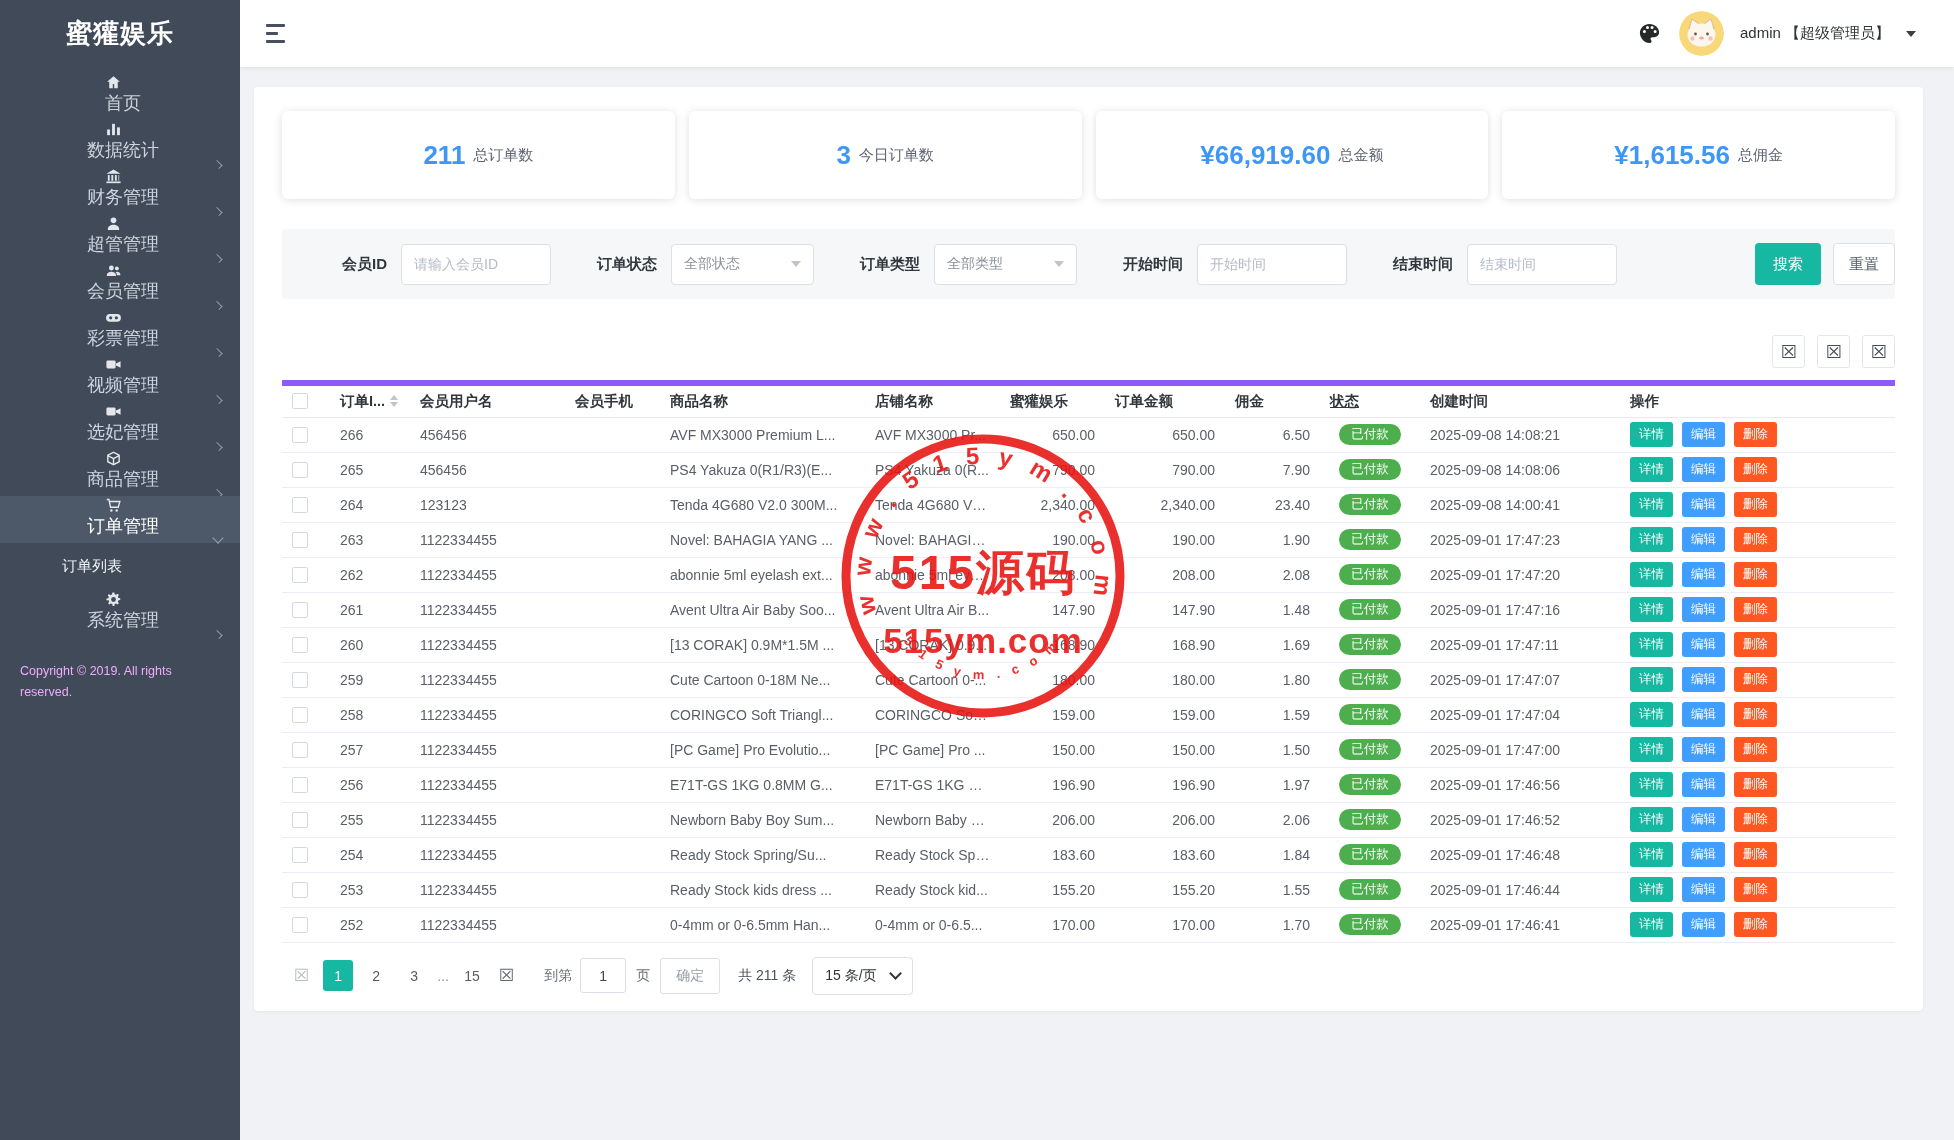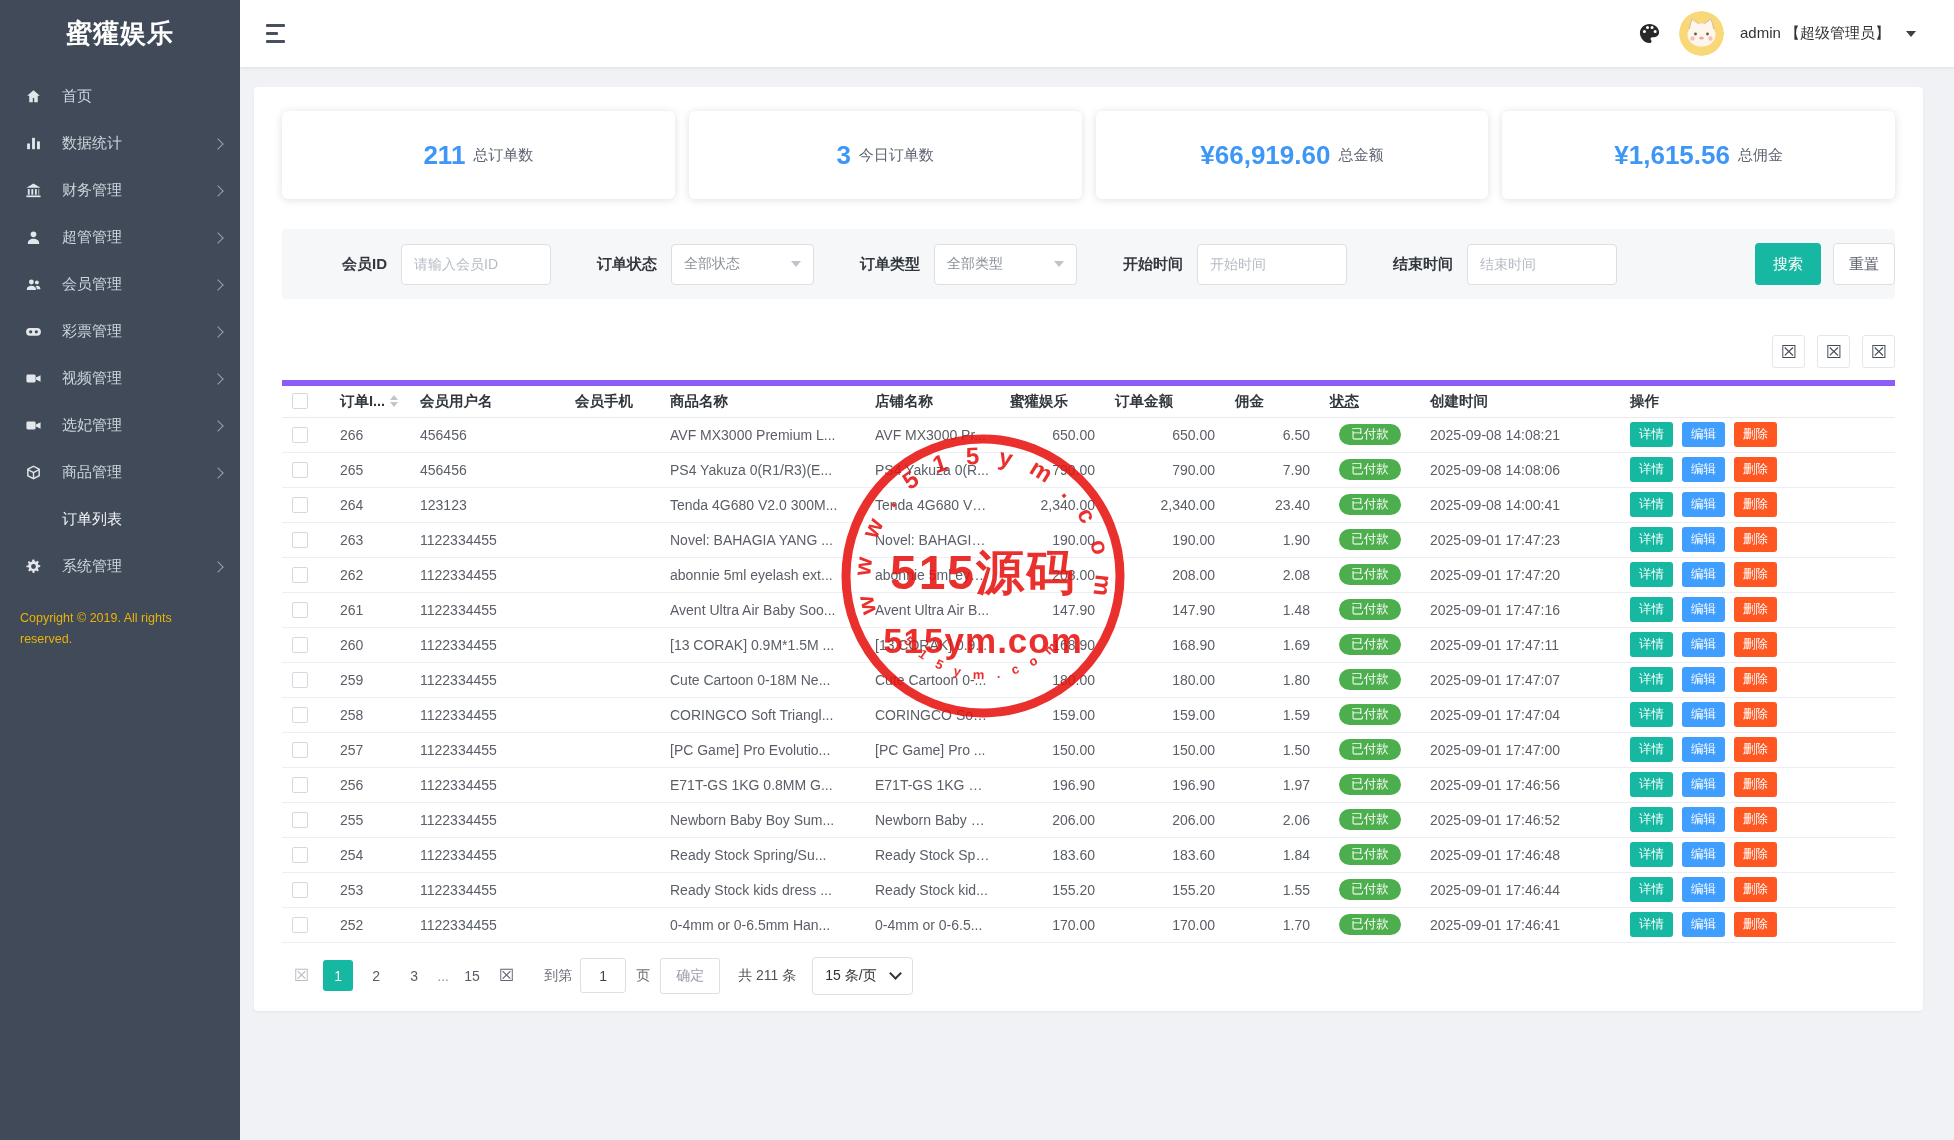--- a/index.html
+++ b/index.html
@@ -4,28 +4,28 @@
 <style>
   * { margin:0; padding:0; box-sizing:border-box; }
   html,body { background:#e9ebf0; }
   body { font-family:"Liberation Sans","DejaVu Sans",sans-serif; }
   .app { position:relative; width:1954px; height:1140px; background:#f0f2f5; overflow:hidden; }
 
   
   .sidebar { position:absolute; left:0; top:0; width:240px; height:1140px; background:#404a59; z-index:5; }
   .logo { height:67px; display:flex; align-items:center; justify-content:center; color:#fff; font-size:26px; font-weight:bold; letter-spacing:1px; }
   .nav { padding-top:6px; }
-  .menu-item { height:47px; display:flex; align-items:center; padding:0 18px 0 24px; color:#ced4dc; font-size:15px; cursor:pointer; position:relative; }
+  .menu-item { height:47px; display:flex; align-items:center; padding:0 18px 0 24px; color:#ced4dc; font-size:18px; cursor:pointer; position:relative;flex-direction:column; }
   .menu-item.active { background:#4d5868; color:#fff; }
   .menu-item .mi-icon { width:18px; height:18px; margin-right:20px; display:inline-flex; align-items:center; justify-content:center; color:#e3e7ec; flex:0 0 18px; }
   .menu-item .mi-icon svg { width:17px; height:17px; }
   .menu-item .chev { margin-left:auto; width:8px; height:8px; border-top:1.8px solid #97a0ac; border-right:1.8px solid #97a0ac; transform:rotate(45deg); }
   .menu-item .chev.down { transform:rotate(135deg); margin-top:-4px; }
   .submenu-item { height:47px; display:flex; align-items:center; padding-left:62px; color:#f2f4f7; font-size:15px; cursor:pointer; }
-  .copyright { margin-top:18px; padding:0 18px 0 20px; color:#eab308; font-size:12.5px; line-height:1.65; width:190px; }
+  .copyright { margin-top:24px; padding:0 18px 0 20px; color:#f0abfc; font-size:12.5px; line-height:1.65; width:190px; }
 
   
   .header { position:absolute; left:240px; top:0; width:1714px; height:67px; background:#fff; box-shadow:0 1px 4px rgba(0,21,41,.08); display:flex; align-items:center; z-index:4; }
   .burger { margin-left:26px; display:flex; flex-direction:column; gap:5px; cursor:pointer; }
   .burger span { display:block; height:3px; background:#46505e; border-radius:1px; }
   .burger .b1 { width:19px; } .burger .b2 { width:12px; } .burger .b3 { width:19px; }
   .header-right { margin-left:auto; margin-right:38px; display:flex; align-items:center; gap:16px; }
   .palette-btn { width:26px; height:26px; display:flex; align-items:center; justify-content:center; cursor:pointer; }
   .avatar { width:45px; height:45px; border-radius:50%; overflow:hidden; cursor:pointer; }
   .user-name { font-size:15px; color:#2f3338; cursor:pointer; display:flex; align-items:center; gap:16px; }
@@ -189,20 +189,31 @@
           <span class="chev"></span>
         </div>
         <div class="menu-item">
           <span class="mi-icon">
             <svg viewBox="0 0 24 24" fill="currentColor">
               <path d="M12 2l9 4.8v10.4L12 22l-9-4.8V6.8L12 2zm0 2.3L5.5 7.6 12 11l6.5-3.4L12 4.3zM5 9.4v6.6l6 3.2v-6.6L5 9.4zm14 0l-6 3.2v6.6l6-3.2V9.4z"></path>
             </svg>
           </span>
           <span>商品管理</span>
           <span class="chev"></span>
+        </div>
+        <div class="menu-item active">
+          <span class="mi-icon">
+            <svg viewBox="0 0 24 24" fill="none" stroke="currentColor" stroke-width="1.9">
+              <path d="M2.5 3.5h3l2.3 11h10.9l2.3-8.2H6.5"></path>
+              <circle cx="9" cy="19" r="1.7" fill="currentColor" stroke="none"></circle>
+              <circle cx="16.5" cy="19" r="1.7" fill="currentColor" stroke="none"></circle>
+            </svg>
+          </span>
+          <span>订单管理</span>
+          <span class="chev down"></span>
         </div>
         <div class="submenu-item">
           <span>订单列表</span>
         </div>
         <div class="menu-item">
           <span class="mi-icon">
             <svg viewBox="0 0 24 24" fill="currentColor">
               <path fill-rule="evenodd" d="M10.8 2h2.4l.5 2.6 2 .8 2.2-1.5 1.7 1.7-1.5 2.2.8 2 2.6.5v2.4l-2.6.5-.8 2 1.5 2.2-1.7 1.7-2.2-1.5-2 .8-.5 2.6h-2.4l-.5-2.6-2-.8-2.2 1.5-1.7-1.7 1.5-2.2-.8-2L2 13.2v-2.4l2.6-.5.8-2-1.5-2.2 1.7-1.7 2.2 1.5 2-.8.5-2.6zM12 8.6a3.4 3.4 0 1 0 0 6.8 3.4 3.4 0 0 0 0-6.8z"></path>
             </svg>
           </span>

